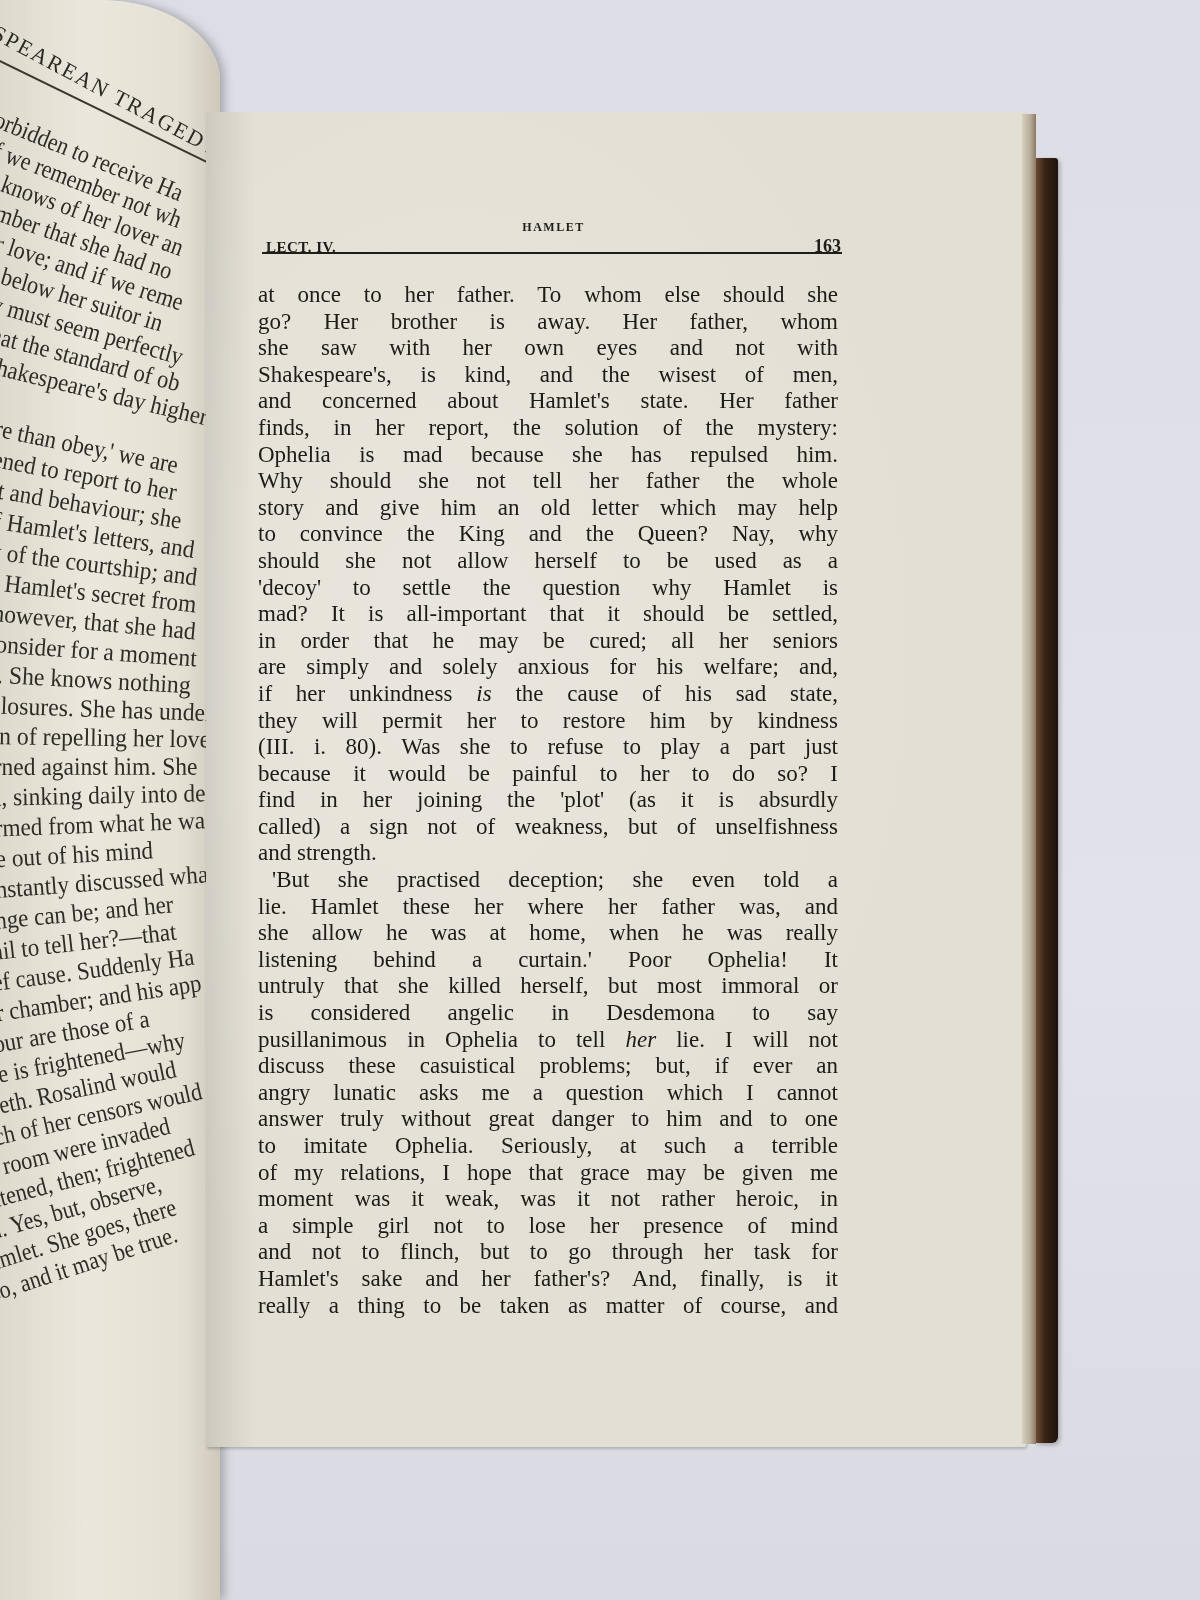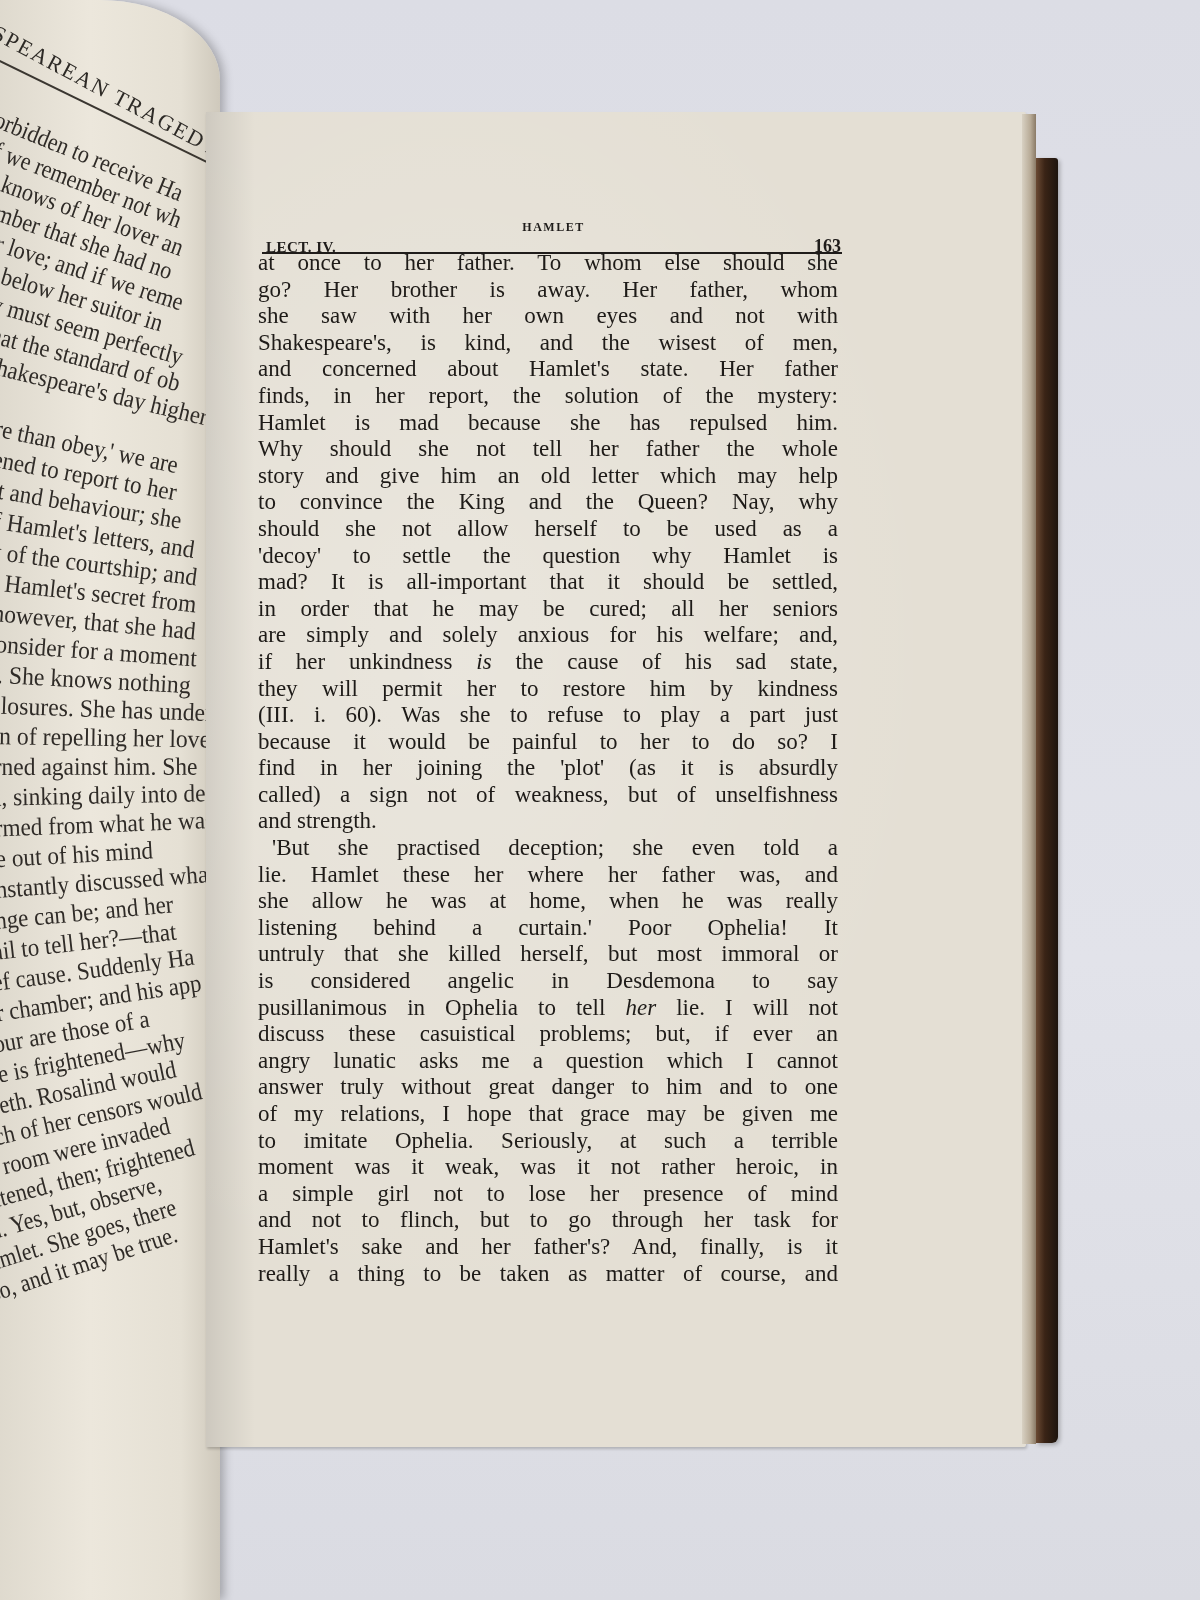--- a/index.html
+++ b/index.html
@@ -131,21 +131,21 @@
       position: absolute;
       left: 56px;
       top: 140px;
       width: 580px;
       height: 2px;
       background: #1f1c1a;
     }
     .body-text {
       position: absolute;
       left: 52px;
-      top: 138px;
+      top: 170px;
       width: 580px;
     }
     .line {
       height: 26.6px;
       font-size: 23px;
       line-height: 26.6px;
       color: #1e1b18;
       text-align: justify;
       text-align-last: justify;
       white-space: nowrap;
@@ -221,48 +221,48 @@
       <span class="pageno">163</span>
     </div>
     <div class="head-rule"></div>
     <div class="body-text" id="body-text">
         <div class="line">at once to her father.  To whom else should she</div>
         <div class="line">go?  Her brother is away.  Her father, whom</div>
         <div class="line">she saw with her own eyes and not with</div>
         <div class="line">Shakespeare's, is kind, and the wisest of men,</div>
         <div class="line">and concerned about Hamlet's state.  Her father</div>
         <div class="line">finds, in her report, the solution of the mystery:</div>
-        <div class="line">Hamlet is mad because she has repulsed him.</div>
+        <div class="line">Ophelia is mad because she has repulsed him.</div>
         <div class="line">Why should she not tell her father the whole</div>
         <div class="line">story and give him an old letter which may help</div>
         <div class="line">to convince the King and the Queen?  Nay, why</div>
         <div class="line">should she not allow herself to be used as a</div>
         <div class="line">'decoy' to settle the question why Hamlet is</div>
         <div class="line">mad?  It is all-important that it should be settled,</div>
         <div class="line">in order that he may be cured; all her seniors</div>
         <div class="line">are simply and solely anxious for his welfare; and,</div>
         <div class="line">if her unkindness <em>is</em> the cause of his sad state,</div>
         <div class="line">they will permit her to restore him by kindness</div>
-        <div class="line">(III. i. 60).  Was she to refuse to play a part just</div>
+        <div class="line">(III. i. 80).  Was she to refuse to play a part just</div>
         <div class="line">because it would be painful to her to do so?  I</div>
         <div class="line">find in her joining the 'plot' (as it is absurdly</div>
         <div class="line">called) a sign not of weakness, but of unselfishness</div>
         <div class="line last">and strength.</div>
         <div class="line indent">'But she practised deception; she even told a</div>
         <div class="line">lie.  Hamlet these her where her father was, and</div>
         <div class="line">she allow he was at home, when he was really</div>
         <div class="line">listening behind a curtain.'  Poor Ophelia!  It</div>
         <div class="line">untruly that she killed herself, but most immoral or</div>
         <div class="line">is considered angelic in Desdemona to say</div>
         <div class="line">pusillanimous in Ophelia to tell <em>her</em> lie.  I will not</div>
         <div class="line">discuss these casuistical problems; but, if ever an</div>
         <div class="line">angry lunatic asks me a question which I cannot</div>
         <div class="line">answer truly without great danger to him and to one</div>
+        <div class="line">to imitate Ophelia.  Seriously, at such a terrible</div>
         <div class="line">of my relations, I hope that grace may be given me</div>
-        <div class="line">to imitate Ophelia.  Seriously, at such a terrible</div>
         <div class="line">moment was it weak, was it not rather heroic, in</div>
         <div class="line">a simple girl not to lose her presence of mind</div>
         <div class="line">and not to flinch, but to go through her task for</div>
         <div class="line">Hamlet's sake and her father's?  And, finally, is it</div>
         <div class="line">really a thing to be taken as matter of course, and</div>
       </div>
   </div>
 
   <div class="page-edge"></div>
 </div>

